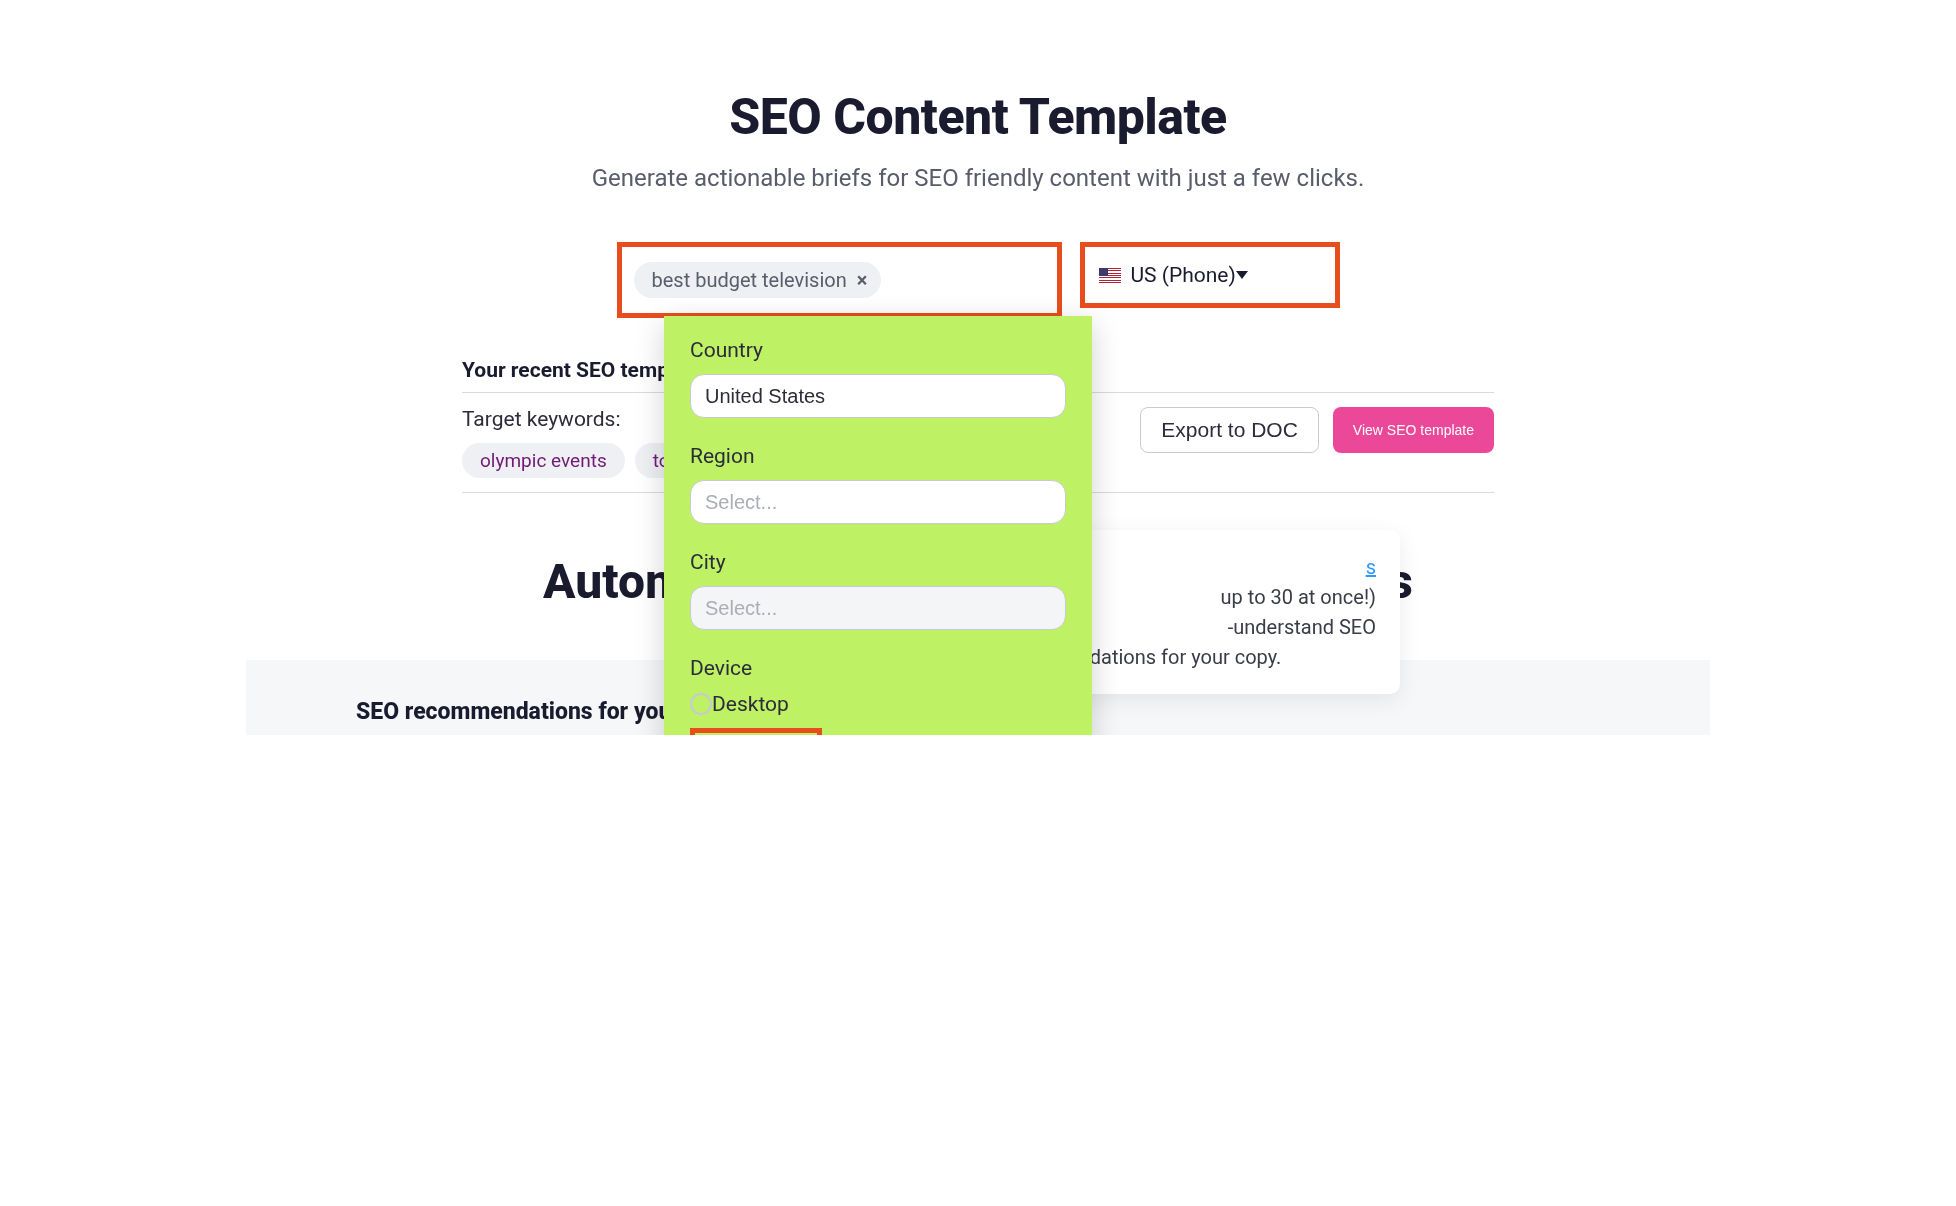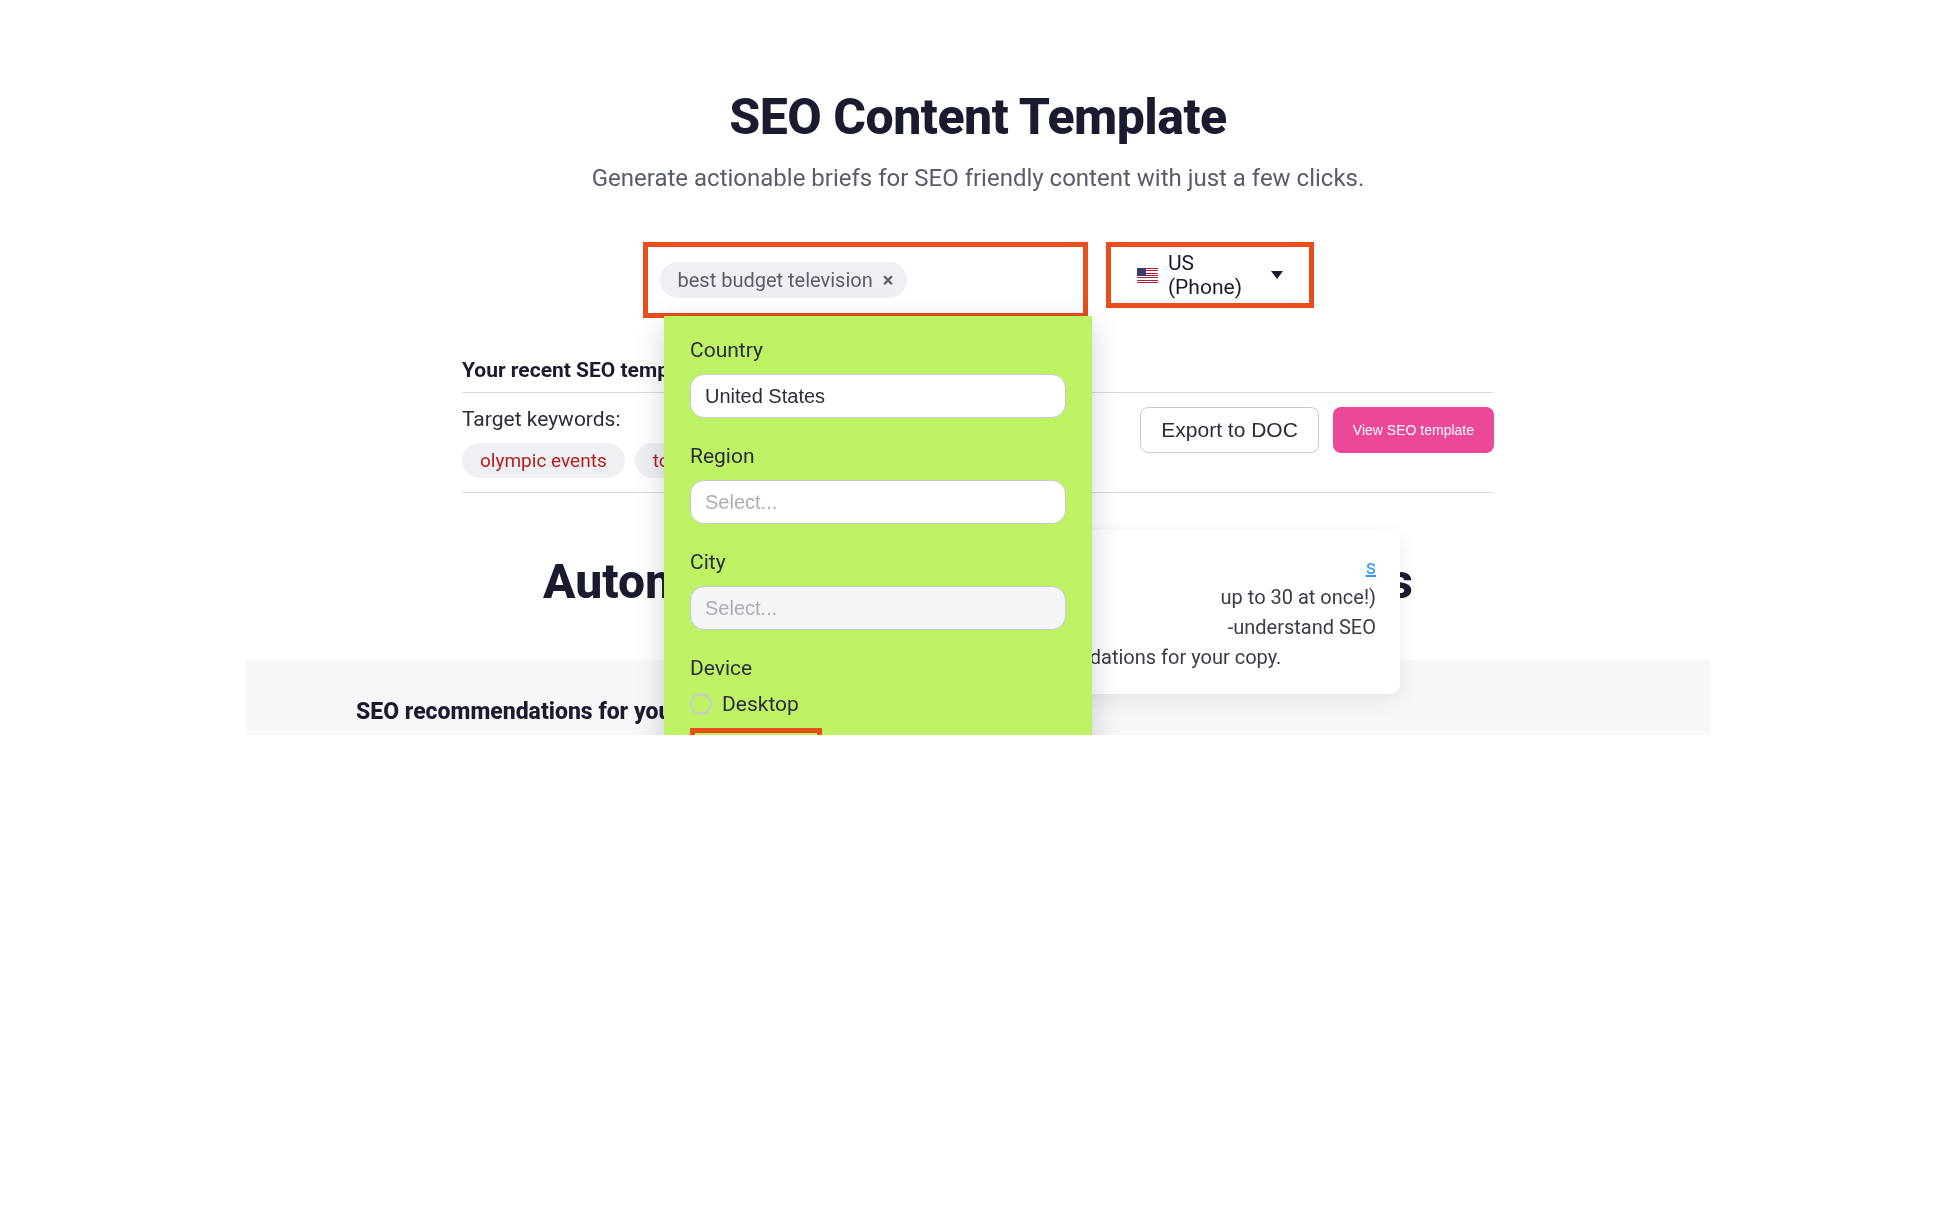--- a/index.html
+++ b/index.html
@@ -57,28 +57,28 @@
       font-size: 20px;
       color: #5a5d6a;
     }
     .chip-close {
       font-size: 20px;
       color: #5a5d6a;
       cursor: pointer;
       font-weight: 700;
     }
     .locale-select-wrap {
-      width: 208px;
+      width: 260px;
       height: 66px;
       border: 5px solid #e84e1c;
       background: #fff;
       display: flex;
       align-items: center;
-      padding: 0 26px;
-      justify-content: center;
+      padding: 0 14px;
+      justify-content: flex-start;
       position: relative;
     }
     .locale-select-inner { display: flex; align-items: center; gap: 10px; }
     .flag {
       width: 22px; height: 15px;
       display: inline-block;
       position: relative;
       background: linear-gradient(#b22234 0 7.7%, #fff 7.7% 15.4%, #b22234 15.4% 23.1%, #fff 23.1% 30.8%, #b22234 30.8% 38.5%, #fff 38.5% 46.2%, #b22234 46.2% 53.9%, #fff 53.9% 61.6%, #b22234 61.6% 69.3%, #fff 69.3% 77%, #b22234 77% 84.7%, #fff 84.7% 92.4%, #b22234 92.4% 100%);
     }
     .flag::before {
@@ -138,21 +138,20 @@
       background: #fff;
     }
     .dropdown-input.disabled {
       background: #f4f5f7;
       color: #abadb7;
     }
     .dropdown-input::placeholder { color: #abadb7; }
     .radio-row {
       display: flex;
       align-items: center;
-      gap: 10px;
       margin-bottom: 8px;
     }
     .radio-outer {
       width: 22px; height: 22px;
       border: 2px solid #c7cad1;
       border-radius: 50%;
       display: flex;
       align-items: center;
       justify-content: center;
     }
@@ -195,21 +194,21 @@
       color: #2c2c3a;
       margin-bottom: 12px;
       display: block;
     }
     .tag-list { display: flex; gap: 10px; flex-wrap: wrap; }
     .tag {
       background: #eef0f3;
       border-radius: 22px;
       padding: 6px 18px;
       font-size: 19px;
-      color: #b91c1c;
+      color: #701a75;
     }
     .recent-right { display: flex; gap: 14px; }
     .export-btn {
       border: 1px solid #c7cad1;
       background: #fff;
       border-radius: 8px;
       padding: 10px 20px;
       font-size: 21px;
       color: #2c2c3a;
       cursor: pointer;

